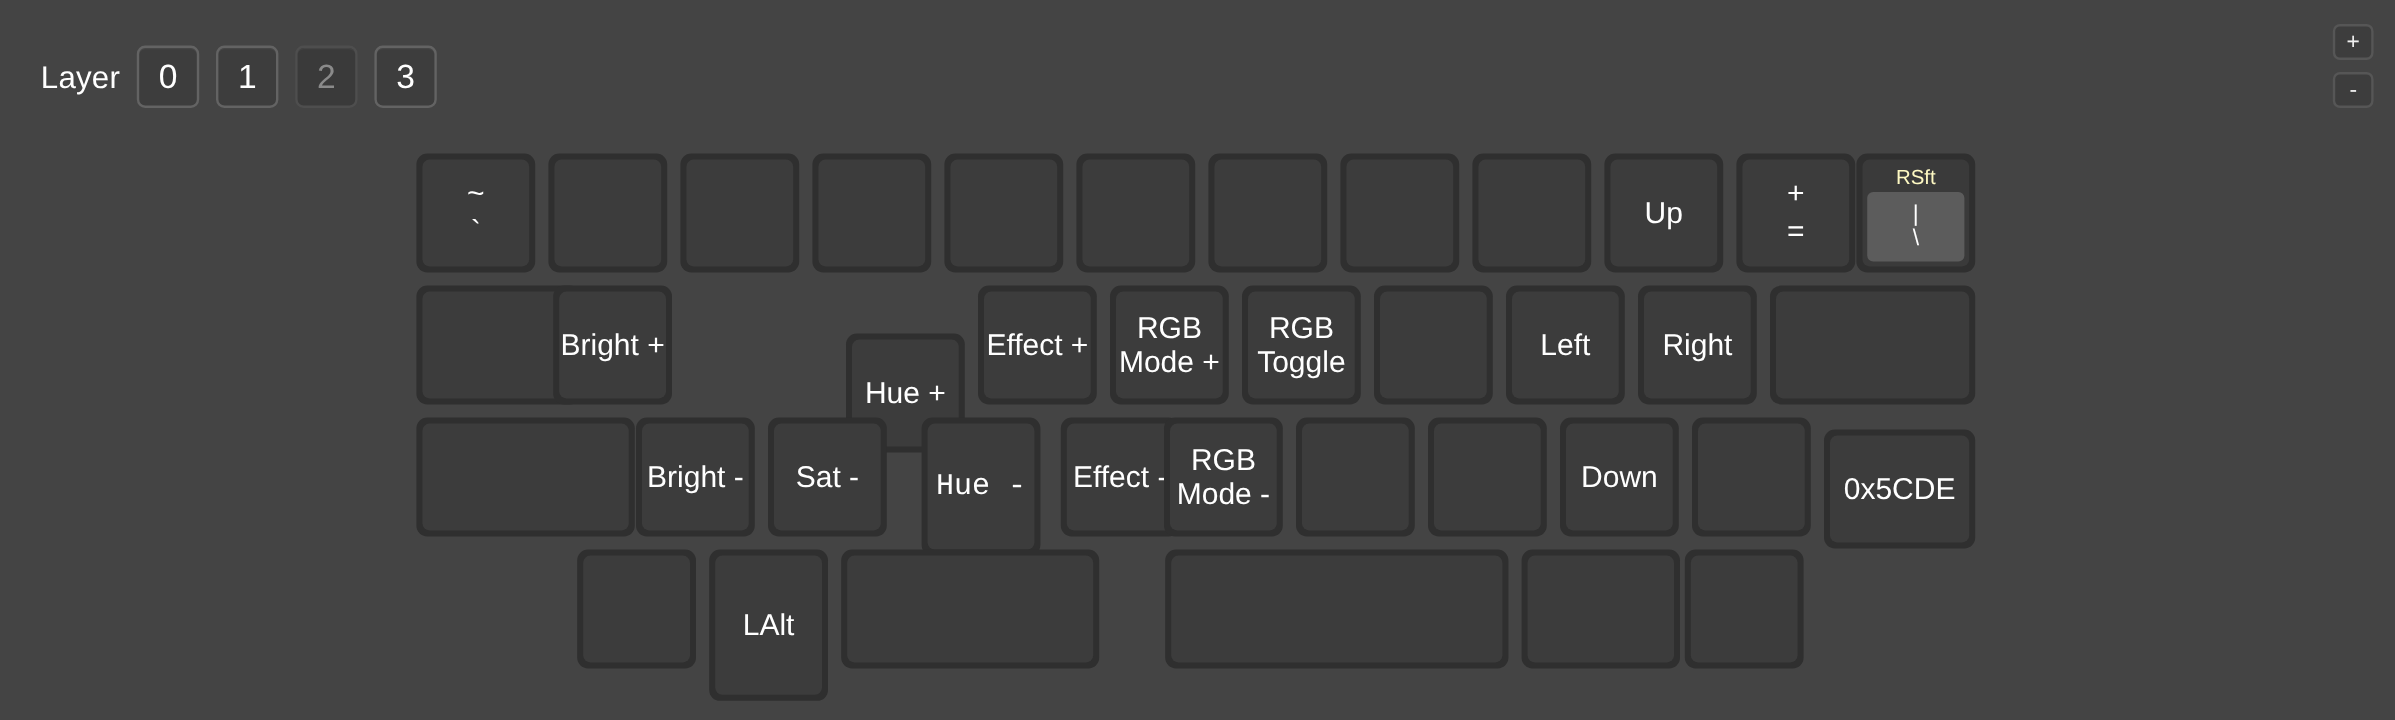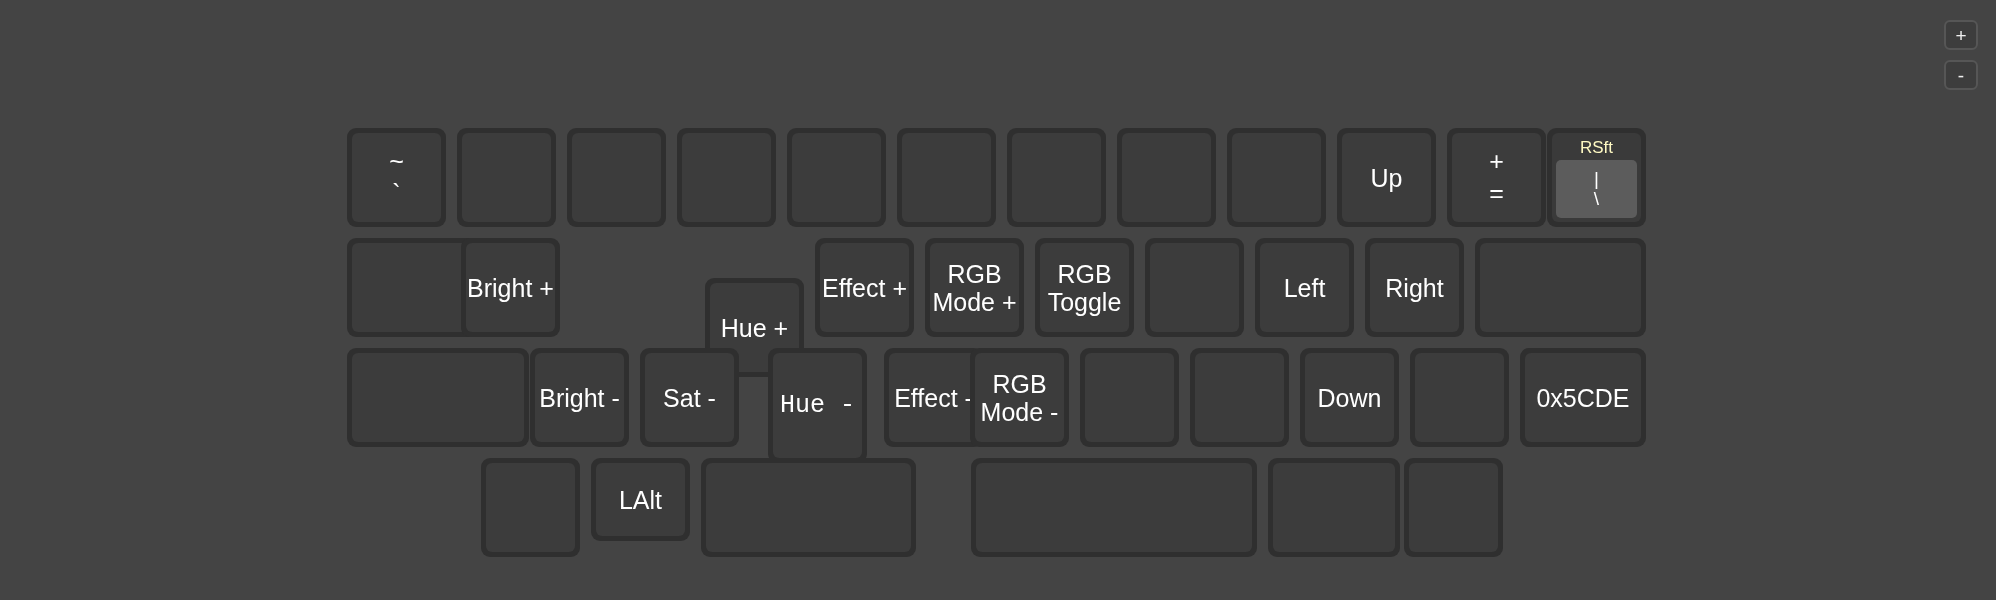--- a/index.html
+++ b/index.html
@@ -135,20 +135,37 @@
     color: #ffffff;
     font-size: 19px;
     line-height: 1.05;
   }
 </style>
 </head>
 <body>
 
 <div id="root">
 
+  <div class="layer-bar">
+    <span class="layer-label">Layer</span>
+    <div id="layer-buttons" style="display:flex; gap:14px;">
+        <div class="layer-btn">
+          <span>0</span>
+        </div>
+        <div class="layer-btn">
+          <span>1</span>
+        </div>
+        <div class="layer-btn dim">
+          <span>2</span>
+        </div>
+        <div class="layer-btn">
+          <span>3</span>
+        </div>
+      </div>
+  </div>
 
   <div class="zoom-controls">
     <div class="zoom-btn">
       <span>+</span>
     </div>
     <div class="zoom-btn">
       <span>-</span>
     </div>
   </div>
 
@@ -286,29 +303,29 @@
         <div class="keycap"></div>
       </div>
       <div class="key" style="left: 1300px; top: 348px; width: 99px; height: 99px;">
         <div class="keycap">
           <div class="legend">Down</div>
         </div>
       </div>
       <div class="key" style="left: 1410px; top: 348px; width: 99px; height: 99px;">
         <div class="keycap"></div>
       </div>
-      <div class="key" style="left: 1520px; top: 348px; width: 126px; height: 99px;">
+      <div class="key" style="left: 1520px; top: 358px; width: 126px; height: 99px;">
         <div class="keycap">
           <div class="legend">0x5CDE</div>
         </div>
       </div>
       <div class="key" style="left: 481px; top: 458px; width: 99px; height: 99px;">
         <div class="keycap"></div>
       </div>
-      <div class="key" style="left: 591px; top: 458px; width: 99px; height: 83px;">
+      <div class="key" style="left: 591px; top: 458px; width: 99px; height: 126px;">
         <div class="keycap">
           <div class="legend">LAlt</div>
         </div>
       </div>
       <div class="key" style="left: 701px; top: 458px; width: 215px; height: 99px;">
         <div class="keycap"></div>
       </div>
       <div class="key" style="left: 971px; top: 458px; width: 286px; height: 99px;">
         <div class="keycap"></div>
       </div>

